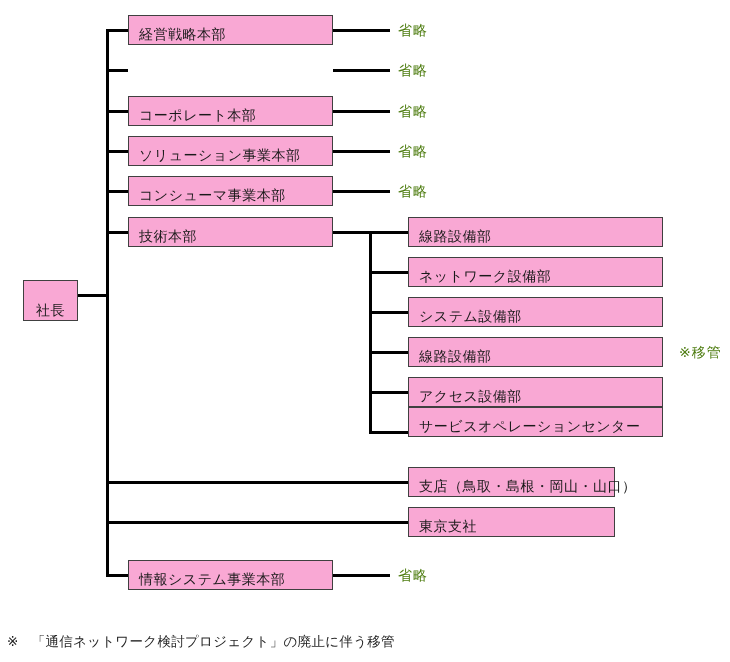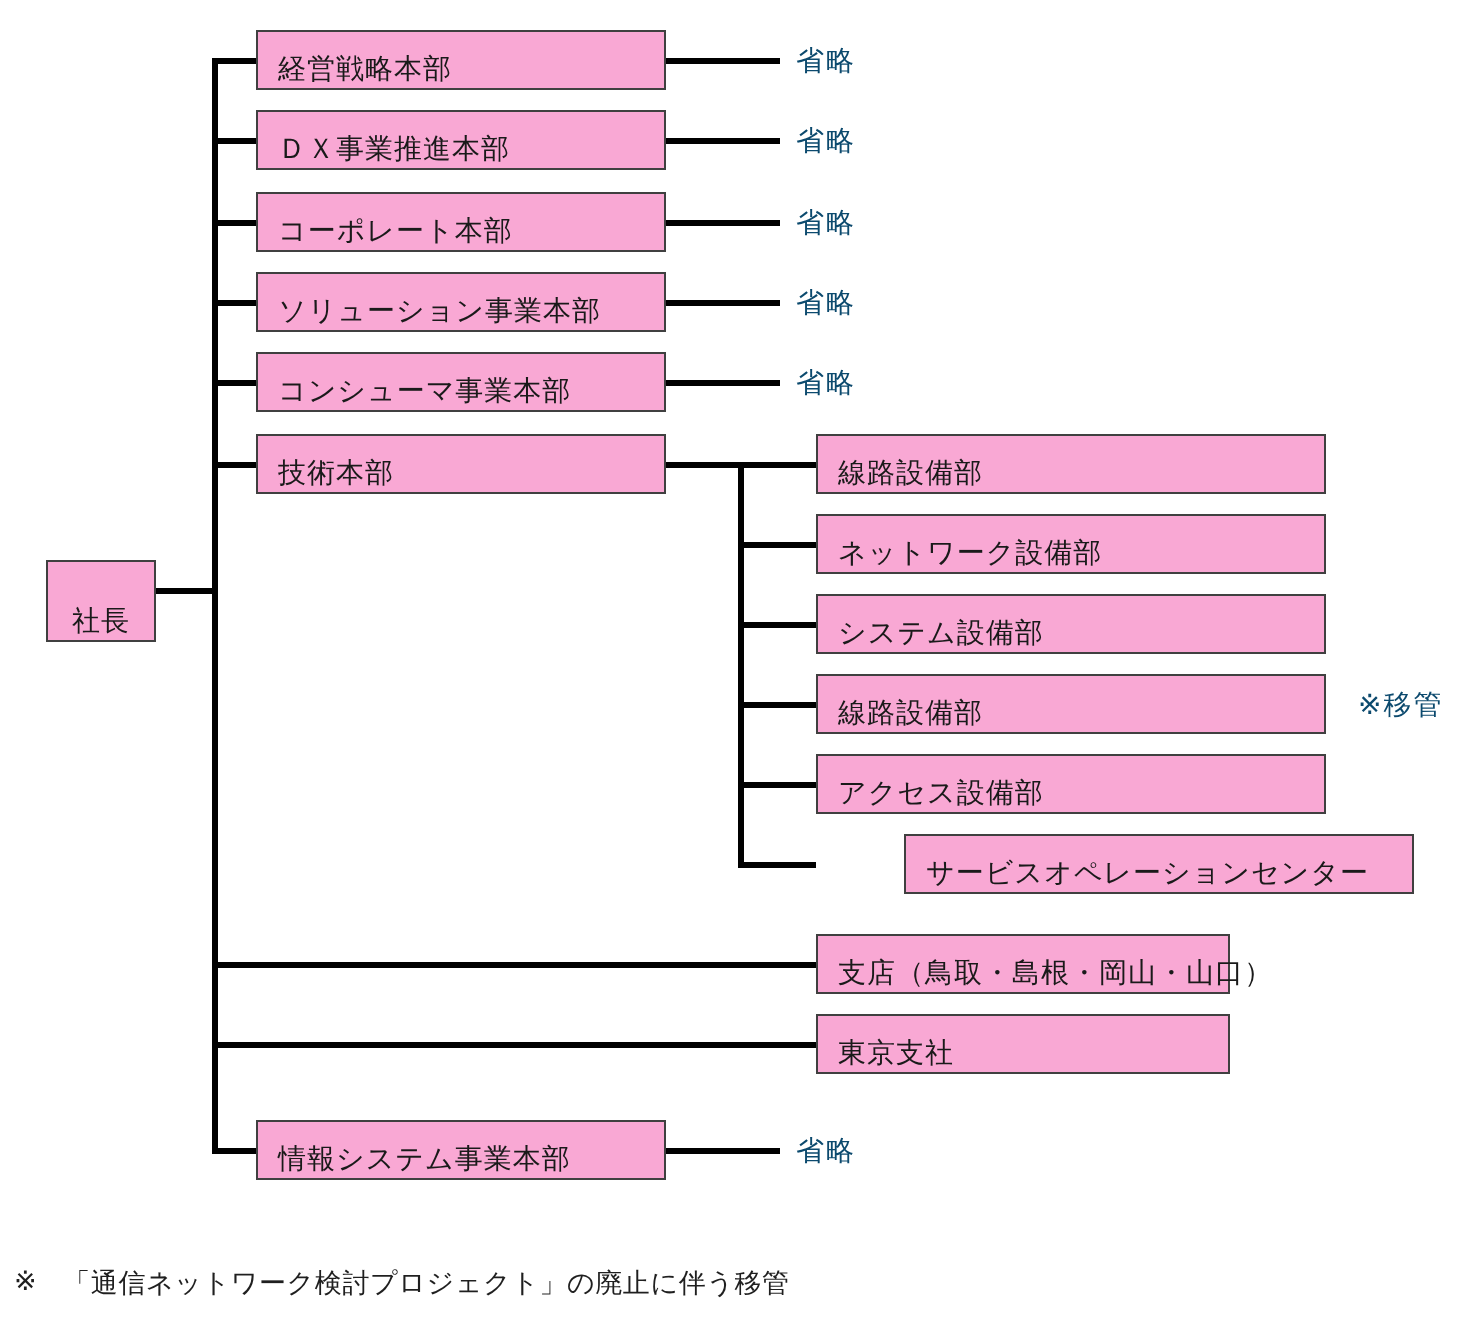--- a/index.html
+++ b/index.html
@@ -15,21 +15,21 @@
   }
   .box.l1{left:128px;width:205px;padding-left:10px;}
   .box.l2{left:408px;width:255px;padding-left:10px;}
   .box.wide{left:408px;width:207px;padding-left:10px;}
   .box.root{left:23px;top:280px;width:55px;height:41px;justify-content:center;padding-left:0;}
   .line{position:absolute;background:#000000;}
   .hline{height:3px;}
   .vline{width:3px;}
   .float-label{
     position:absolute;font-size:14px;letter-spacing:1px;
-    line-height:22px;white-space:nowrap;color:#0c4a6e;
+    line-height:22px;white-space:nowrap;color:#4d7c0f;
   }
   .footnote{
     position:absolute;left:7px;top:633px;display:flex;gap:13px;
     font-size:13.5px;color:#1f1f1f;letter-spacing:0.3px;white-space:nowrap;
   }
 </style>
 </head>
 <body>
 
 <div class="canvas">
@@ -63,23 +63,20 @@
   <div class="line hline" style="left:107px;top:480.5px;width:301px;"></div>
   <div class="line hline" style="left:107px;top:520.5px;width:301px;"></div>
 
   <div class="box root">
     <span>社長</span>
   </div>
 
   <div class="box l1" style="top:15px;">
     <span>経営戦略本部</span>
   </div>
-  <div class="box l1" style="top:55px;">
-    <span>ＤＸ事業推進本部</span>
-  </div>
   <div class="box l1" style="top:96px;">
     <span>コーポレート本部</span>
   </div>
   <div class="box l1" style="top:136px;">
     <span>ソリューション事業本部</span>
   </div>
   <div class="box l1" style="top:176px;">
     <span>コンシューマ事業本部</span>
   </div>
   <div class="box l1" style="top:217px;">
@@ -104,21 +101,21 @@
   </div>
   <div class="box l2" style="top:297px;">
     <span>システム設備部</span>
   </div>
   <div class="box l2" style="top:337px;">
     <span>線路設備部</span>
   </div>
   <div class="box l2" style="top:377px;">
     <span>アクセス設備部</span>
   </div>
-  <div class="box l2" style="top:417px;margin-left:44px;">
+  <div class="box l2" style="top:407px;">
     <span>サービスオペレーションセンター</span>
   </div>
 
   <div class="float-label" style="left:679px;top:341px;">※移管</div>
 
   <div class="box wide" style="top:467px;">
     <span>支店（鳥取・島根・岡山・山口）</span>
   </div>
   <div class="box wide" style="top:507px;">
     <span>東京支社</span>

